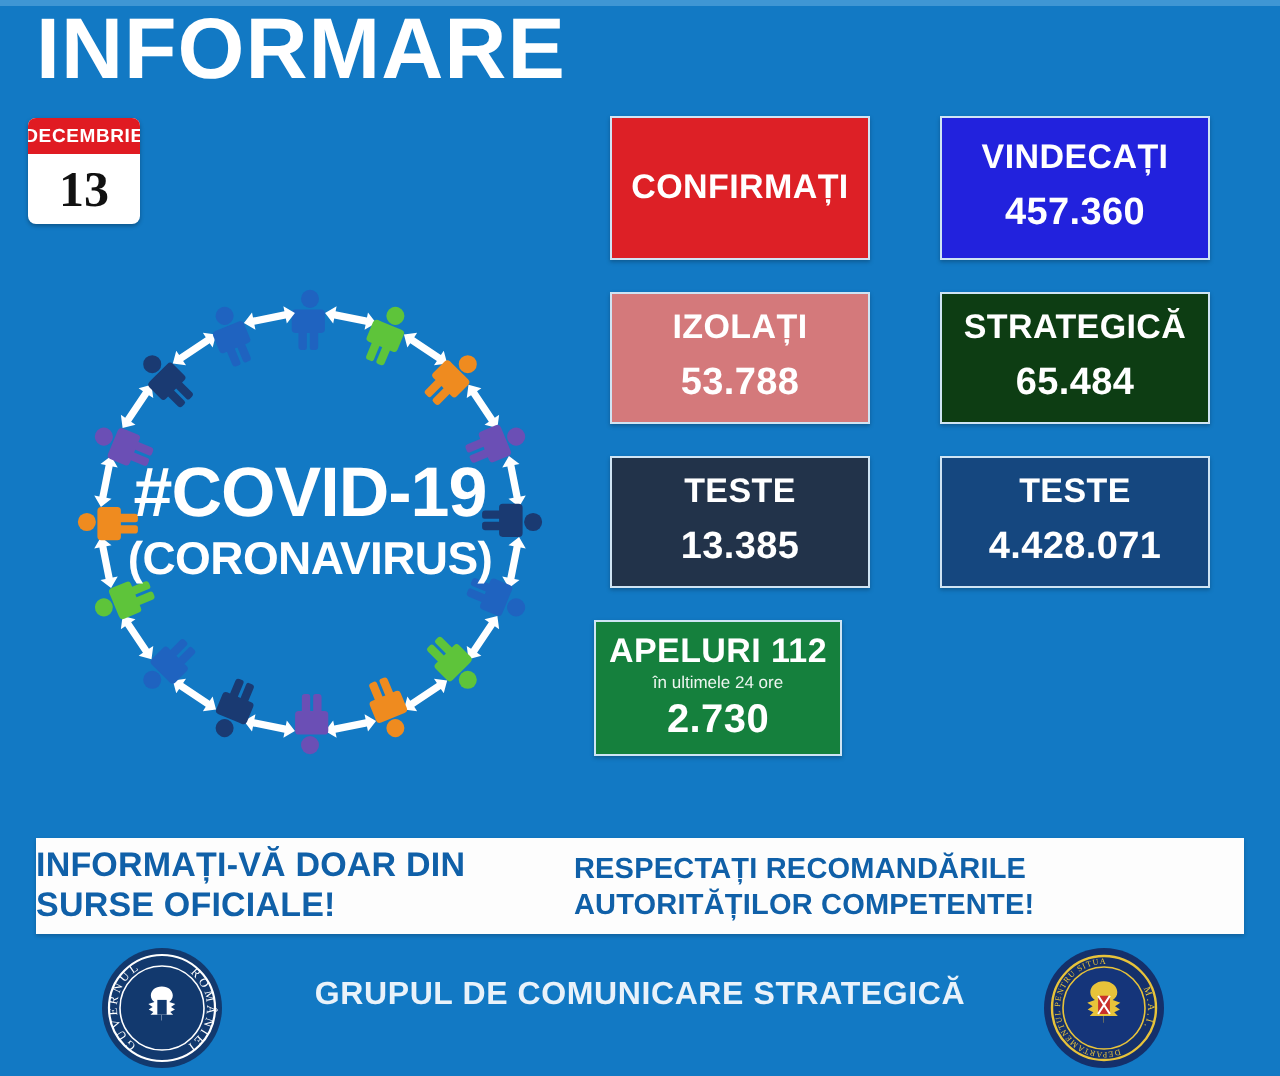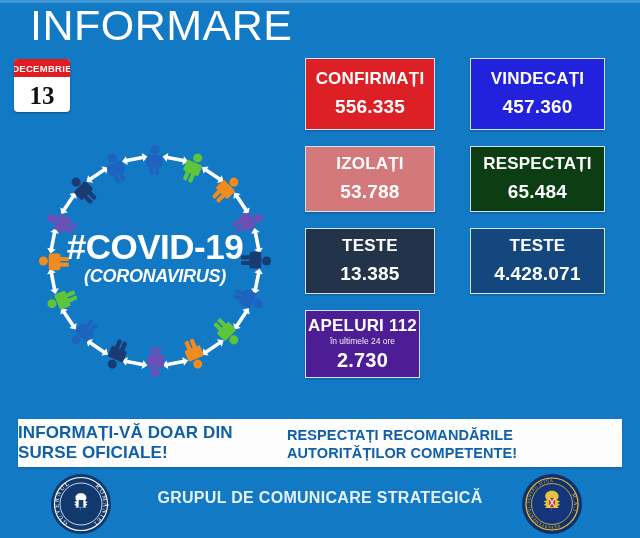--- a/index.html
+++ b/index.html
@@ -11,22 +11,22 @@
   }
   #root { position:relative; width:640px; height:538px; overflow:hidden; }
 
   .topstrip {
     position:absolute; top:0; left:0; width:640px; height:3px;
     background:#3f96d4;
   }
 
   
   .title {
-    position:absolute; left:30px; top:4px;
-    font-size:43px; font-weight:normal; color:#ffffff;
+    position:absolute; left:18px; top:4px;
+    font-size:43px; font-weight:bold; color:#ffffff;
     letter-spacing:0.5px; line-height:1;
   }
 
   
   .cal {
     position:absolute; left:14px; top:59px;
     width:56px; height:53px;
     background:#ffffff; border-radius:4px;
     box-shadow:0 1px 2px rgba(0,0,0,.3);
     overflow:hidden;
@@ -47,21 +47,21 @@
     color:#ffffff; font-size:23px; font-weight:bold; letter-spacing:.4px;
   }
 
   
   .circle-wrap { position:absolute; left:14px; top:133px; width:282px; height:265px; }
   .covid-text {
     position:absolute; left:0; top:96px; width:282px;
     text-align:center; color:#ffffff; pointer-events:none;
   }
   .covid-main { font-size:35px; font-weight:bold; letter-spacing:-0.5px; line-height:1.05; }
-  .covid-sub  { font-size:18px; font-weight:bold; letter-spacing:-0.3px; line-height:1.15;font-style:italic; }
+  .covid-sub  { font-size:23px; font-weight:bold; letter-spacing:-0.3px; line-height:1.15; }
 
   
   .box {
     position:absolute;
     border:1.5px solid #cfe4f4;
     display:flex; flex-direction:column;
     align-items:center; justify-content:center;
     color:#ffffff; text-align:left;
     box-shadow:0 1px 2px rgba(0,0,0,.25);
   }
@@ -154,43 +154,42 @@
     </svg>
     <div class="covid-text">
       <div class="covid-main">#COVID-19</div>
       <div class="covid-sub">(CORONAVIRUS)</div>
     </div>
   </div>
 
   <div id="stat-boxes">
       <div class="box" style="left: 305px; top: 58px; width: 130px; height: 72px; background: rgb(221, 32, 38); border-color: rgb(207, 228, 244);">
         <div class="lbl">CONFIRMAȚI</div>
-        <div class="val">556.335</div>
       </div>
       <div class="box" style="left: 470px; top: 58px; width: 135px; height: 72px; background: rgb(34, 34, 221); border-color: rgb(207, 228, 244);">
         <div class="lbl">VINDECAȚI</div>
         <div class="val">457.360</div>
       </div>
       <div class="box" style="left: 305px; top: 146px; width: 130px; height: 66px; background: rgb(212, 121, 123); border-color: rgb(207, 228, 244);">
         <div class="lbl">IZOLAȚI</div>
         <div class="val">53.788</div>
       </div>
       <div class="box" style="left: 470px; top: 146px; width: 135px; height: 66px; background: rgb(13, 61, 19); border-color: rgb(207, 228, 244);">
-        <div class="lbl">RESPECTAȚI</div>
+        <div class="lbl">STRATEGICĂ</div>
         <div class="val">65.484</div>
       </div>
       <div class="box" style="left: 305px; top: 228px; width: 130px; height: 66px; background: rgb(34, 51, 74); border-color: rgb(207, 228, 244);">
         <div class="lbl">TESTE</div>
         <div class="val">13.385</div>
       </div>
       <div class="box" style="left: 470px; top: 228px; width: 135px; height: 66px; background: rgb(21, 71, 127); border-color: rgb(207, 228, 244);">
         <div class="lbl">TESTE</div>
         <div class="val">4.428.071</div>
       </div>
-      <div class="box apeluri" style="left: 305px; top: 310px; width: 115px; height: 68px; background: #4c1d95; border-color: rgb(207, 228, 244);">
+      <div class="box apeluri" style="left: 297px; top: 310px; width: 124px; height: 68px; background: #15803d; border-color: rgb(207, 228, 244);">
         <div class="lbl">APELURI 112</div>
         <div class="note">în ultimele 24 ore</div>
         <div class="val">2.730</div>
       </div>
     </div>
 
   <div class="banner">
     <div class="l1">INFORMAȚI-VĂ DOAR DIN SURSE OFICIALE!</div>
     <div class="l2">RESPECTAȚI RECOMANDĂRILE AUTORITĂȚILOR COMPETENTE!</div>
   </div>

